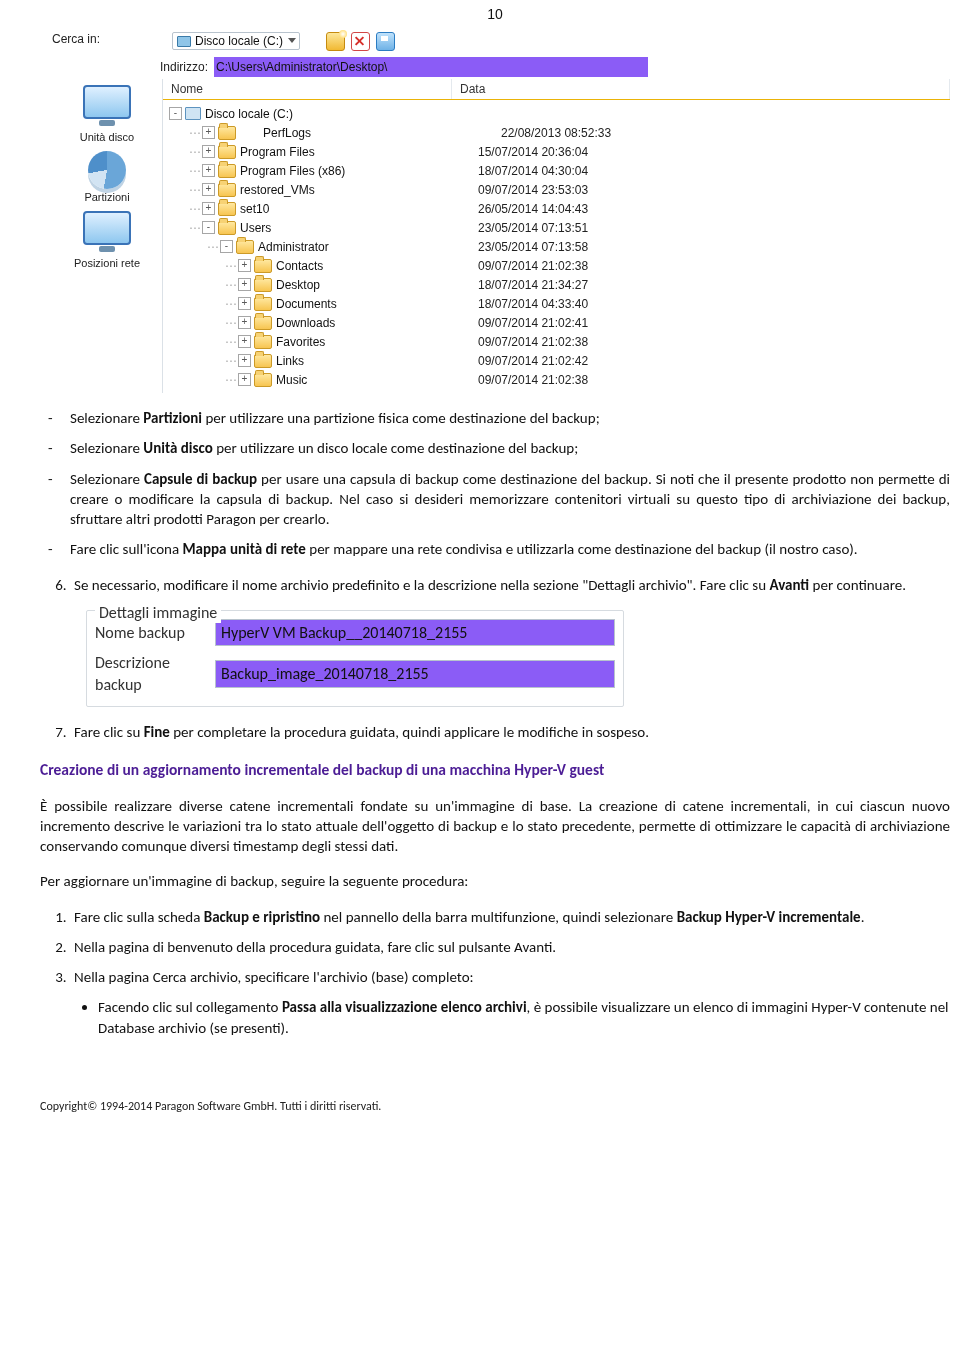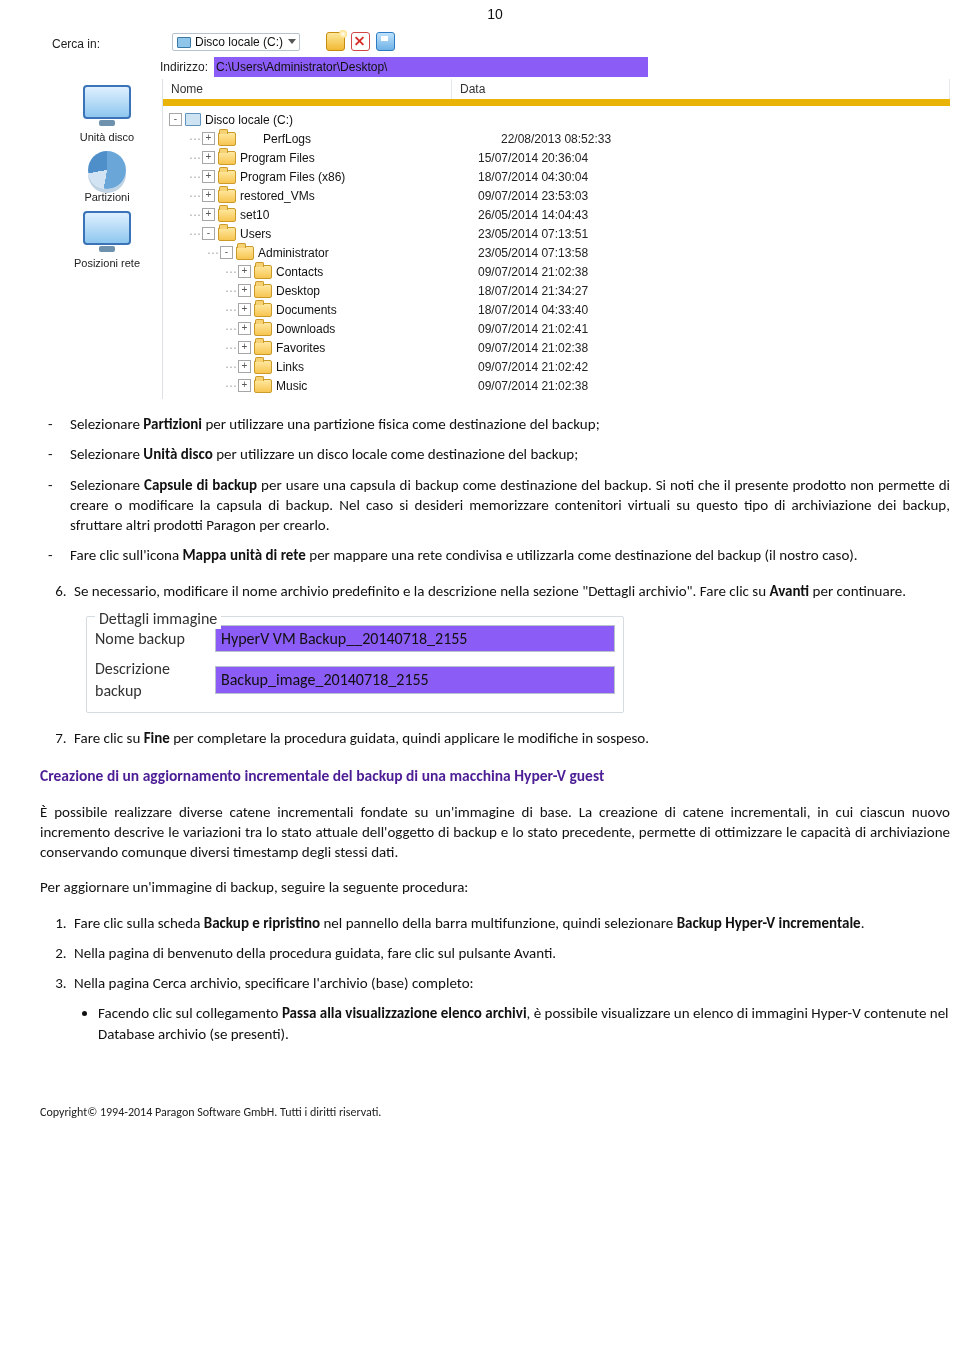--- a/index.html
+++ b/index.html
@@ -1,20 +1,20 @@
 <!DOCTYPE html>
 <html><head>
 <meta charset="utf-8">
 <style>
   body { font-family: "Segoe UI", Arial, sans-serif; margin: 0; padding: 0; font-size: 14px; color: #111; width: 960px; }
   .page { padding: 0 10px 10px 40px; }
   .page-number { text-align: center; font-size: 14px; margin: 6px 0 8px 0; }
 
   .browser-box { margin-left: 12px; margin-bottom: 14px; font-size: 12px; }
-  .top-row { display: flex; align-items: flex-end; gap: 6px; padding: 2px 0; }
+  .top-row { display: flex; align-items: flex-start; gap: 6px; padding: 2px 0; }
   .lbl { color: #222; }
   .drive-pill { display: inline-flex; align-items: center; gap: 4px; border: 1px solid #b8c3cd; padding: 1px 16px 1px 4px; background: #fff; border-radius: 2px; position: relative; }
   .drive-pill .caret { position: absolute; right: 3px; top: 5px; width: 0; height: 0; border-left: 4px solid transparent; border-right: 4px solid transparent; border-top: 5px solid #555; }
   .drive-glyph { width: 12px; height: 9px; background: #8fc5e8; border: 1px solid #3a7aa8; border-radius: 1px; display: inline-block; }
   .toolbar-icons { display: flex; gap: 6px; margin-left: 20px; }
   .ic { width: 17px; height: 17px; display: inline-block; border-radius: 3px; }
   .ic-new { background: linear-gradient(#fde79a,#f1b933); border: 1px solid #c68b0f; position: relative; }
   .ic-new::after { content: ""; position: absolute; right: -3px; top: -3px; width: 8px; height: 8px; background: radial-gradient(#fff,#ffd24a); border-radius: 50%; }
   .ic-del { background: #fff; border: 1px solid #d14747; position: relative; }
   .ic-del::before, .ic-del::after { content: ""; position: absolute; left: 2px; top: 7px; width: 11px; height: 2px; background: #d6302b; }
@@ -28,21 +28,21 @@
 
   .main-split { display: flex; }
   .side { width: 110px; border-right: 1px solid #dbe1e7; display: flex; flex-direction: column; align-items: center; padding: 6px 0; gap: 2px; }
   .side-item { display: flex; flex-direction: column; align-items: center; gap: 2px; margin-bottom: 6px; cursor: default; }
   .monitor { width: 44px; height: 30px; border: 2px solid #3a73b7; border-radius: 4px; background: linear-gradient(#dff0ff,#8ec7ef); position: relative; }
   .monitor::after { content: ""; position: absolute; left: 14px; bottom: -9px; width: 16px; height: 6px; background: #6e91ae; border-radius: 2px; }
   .pie { width: 38px; height: 38px; border-radius: 50%; background: conic-gradient(#6aa6d8 0 190deg, #d2e4f3 190deg 260deg, #4e8fca 260deg 360deg); box-shadow: 0 4px 0 #bfd3e4; }
   .side-label { font-size: 11px; color: #222; }
 
   .tree-panel { flex: 1; }
-  .head-row { display: flex; border-bottom: 7px solid #eab308; }
+  .head-row { display: flex; border-bottom: 1px solid #eab308; }
   .hcol { padding: 3px 8px; color: #333; border-right: 1px solid #e4e9ee; }
   .hcol.name { width: 272px; }
   .hcol.data { flex: 1; }
 
   .tree { padding: 4px 0; }
   .trow { display: flex; align-items: center; height: 19px; }
   .trow .indent { display: inline-block; }
   .trow .exp { width: 11px; height: 11px; border: 1px solid #a6a6a6; color: #5a5a5a; font-size: 10px; line-height: 9px; text-align: center; margin-right: 3px; background: #fff; }
   .folder-ic { width: 16px; height: 12px; background: linear-gradient(#ffe8a0,#f7c551); border: 1px solid #cc9a27; border-radius: 2px; margin-right: 4px; position: relative; }
   .folder-ic::before { content: ""; position: absolute; left: 0; top: -4px; width: 7px; height: 4px; background: #f7d274; border: 1px solid #cc9a27; border-bottom: none; border-radius: 2px 2px 0 0; }

